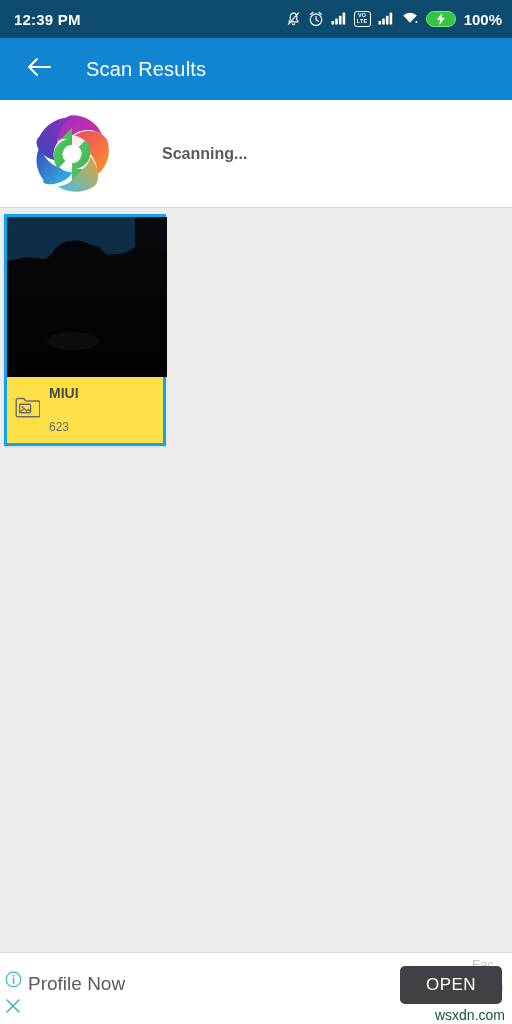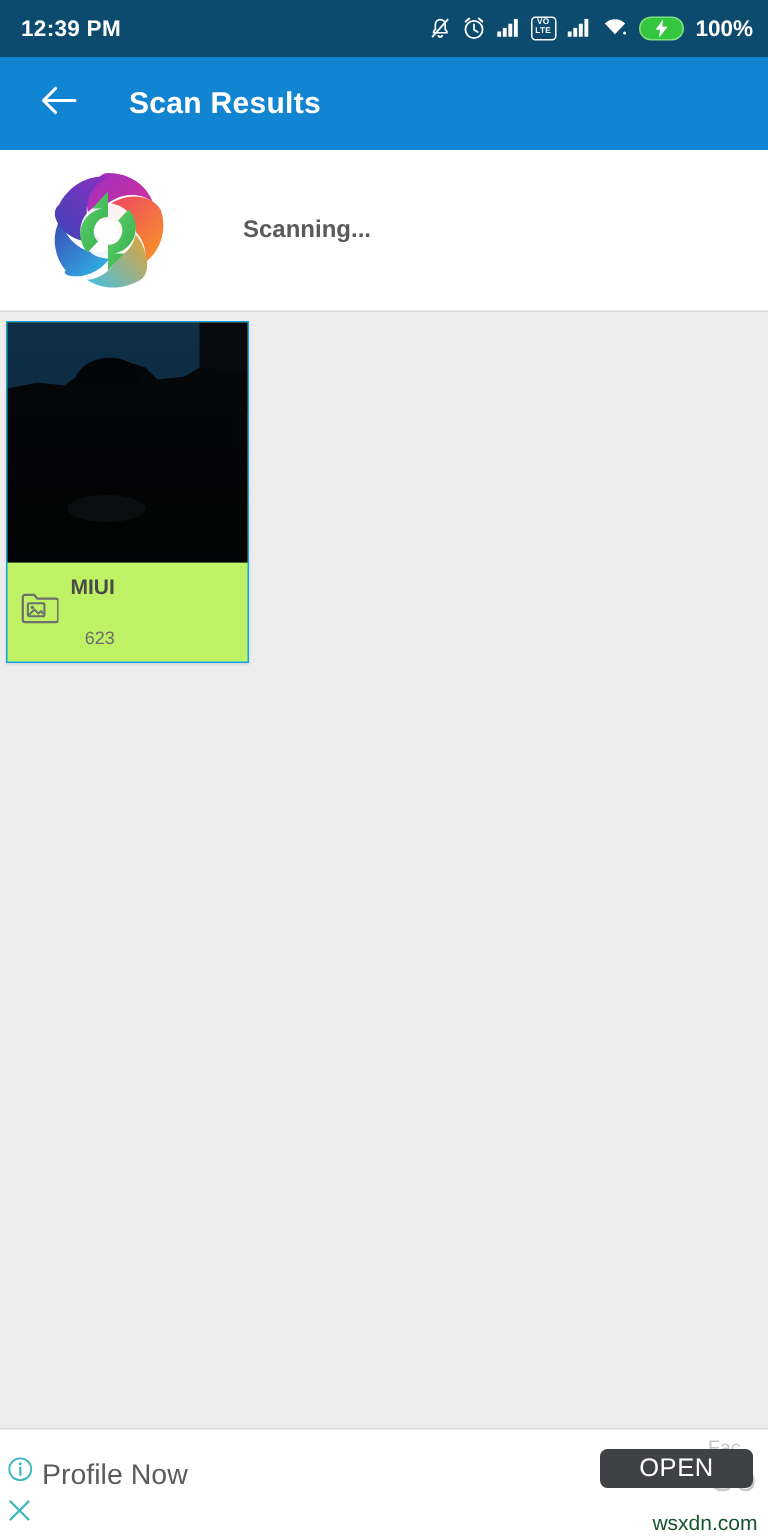--- a/index.html
+++ b/index.html
@@ -31,21 +31,21 @@
     border:1.5px solid #7fe07f; display:flex; align-items:center; justify-content:center;
   }
   .battery-pct{ font-size:15px; font-weight:bold; margin-left:1px; }
 
   
   .appbar{
     height:62px; background:#1184d2; color:#fff;
     display:flex; align-items:center; padding-left:22px;
   }
   .back-btn{ width:34px; height:34px; display:flex; align-items:center; justify-content:center; cursor:pointer; }
-  .appbar-title{ font-size:20px; font-weight:bold; margin-left:30px; letter-spacing:.2px; }
+  .appbar-title{ font-size:20px; font-weight:normal; margin-left:30px; letter-spacing:.2px; }
 
   
   .scanbar{
     height:108px; background:#fff; display:flex; align-items:center;
     padding:0 14px 0 28px; border-bottom:1px solid #d8d8d8;
   }
   .logo{
     width:88px; height:88px; position:relative; flex:0 0 88px;
   }
   .logo svg{ display:block; width:88px; height:88px; }
@@ -57,23 +57,22 @@
     font-size:40px; font-weight:bold; color:#e51e7e; line-height:1; letter-spacing:-.5px;
   }
   .count-label{ font-size:15px; color:#6b6b6b; margin-top:9px; }
 
   
   .content{
     position:absolute; top:208px; left:0; right:0; bottom:72px;
     background:#ededed; padding:6px 0 0 4px;
   }
   .card{
-    width:162px; background:#bef264; border:1px solid #0ea5e9;
+    width:162px; background:#fde047; border:3px solid #0ea5e9;
     box-shadow:0 1px 2px rgba(0,0,0,.12);
-    text-align:right;
   }
   .thumb{
     width:160px; height:160px; display:block; position:relative; overflow:hidden;
     background:#050607;
   }
   .thumb svg{ display:block; }
   .card-meta{
     display:flex; align-items:center; padding:8px 6px 9px 8px; gap:8px;
   }
   .folder-icon{ flex:0 0 26px; }
@@ -94,21 +93,21 @@
     position:absolute; left:28px; top:20px;
     font-size:19px; color:#5b5b5b; font-weight:normal;
   }
   .ad-sub{
     position:absolute; right:8px; top:5px; text-align:left;
     color:#c6c6c6; line-height:1;
   }
   .ad-sub .s1{ font-size:13px; display:block; }
   .ad-sub .s2{ font-size:25px; display:block; margin-top:3px; color:#c9c9c9; }
   .open-btn{
-    position:absolute; right:10px; top:13px; width:102px; height:26px;
+    position:absolute; right:10px; top:13px; width:102px; height:38px;
     background:#3f4144; border-radius:5px; color:#fff;
     display:flex; align-items:center; justify-content:center;
     font-size:17px; letter-spacing:.4px; cursor:pointer;
   }
   .watermark{
     position:absolute; right:7px; bottom:1px; font-size:14px; color:#14532d;
   }
 </style>
 </head>
 <body>

